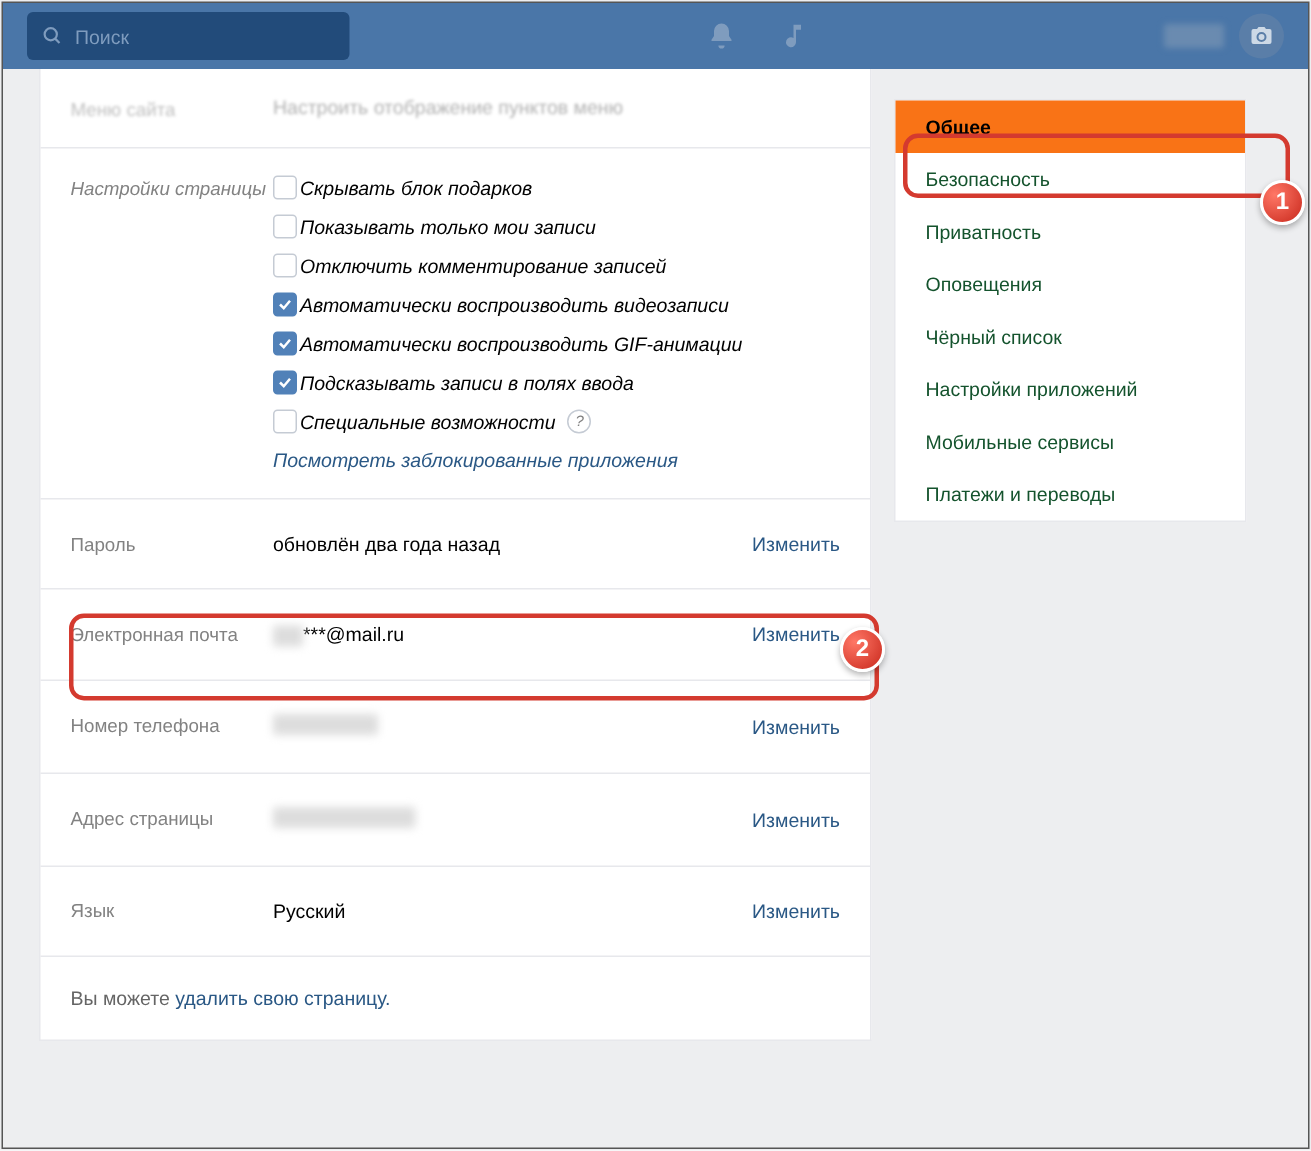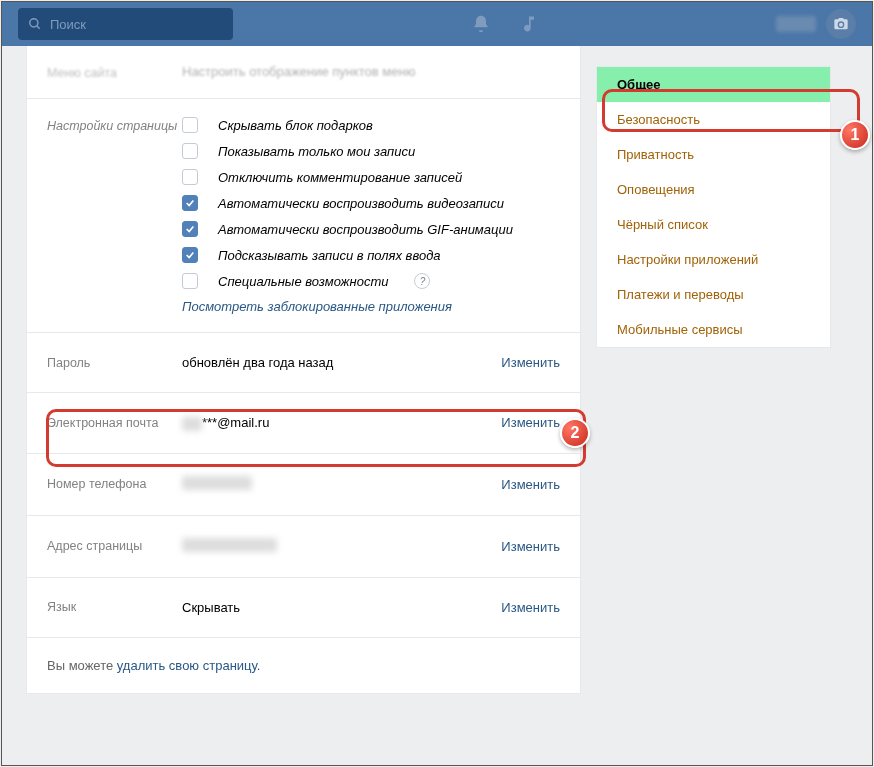--- a/index.html
+++ b/index.html
@@ -10,26 +10,26 @@
 .search-box svg { flex-shrink: 0; }
 .search-box span { margin-left: 8px; font-size: 13px; }
 .topbar-spacer { flex: 1; }
 .topbar-icons { display: flex; gap: 28px; align-items: center; color: #7f9cbe; }
 .topbar-right { display: flex; align-items: center; gap: 10px; }
 .user-blur { width: 40px; height: 16px; background: #6a8bb0; filter: blur(2px); border-radius: 2px; }
 .camera-circle { width: 30px; height: 30px; background: #5a7ea8; border-radius: 50%; display: flex; align-items: center; justify-content: center; color: #cdd9e6; }
 .content-wrap { display: flex; padding: 0 24px; gap: 15px; align-items: flex-start; }
 .main-panel { background: #fff; width: 555px; border: 1px solid #e7e8ec; border-top: none; }
 .sidebar { background: #fff; width: 235px; border: 1px solid #e7e8ec; margin-top: 20px; }
-.sidebar-item { padding: 10px 20px; color: #a16207; font-size: 13px; cursor: pointer; }
-.sidebar-item.active { background: #86efac; color: #000; font-weight: 600; }
+.sidebar-item { padding: 10px 20px; color: #14532d; font-size: 13px; cursor: pointer; }
+.sidebar-item.active { background: #f97316; color: #000; font-weight: 600; }
 .section { border-bottom: 1px solid #e7e8ec; padding: 18px 20px; display: flex; font-style: italic; }
 .section-label { width: 135px; color: #828282; font-size: 12.5px; padding-top: 2px; }
 .section-content { flex: 1; }
-.check-row { display: flex; align-items: center; gap: 20px; margin-bottom: 10px; font-size: 13px; color: #000; }
+.check-row { display: flex; align-items: center; gap: 2px; margin-bottom: 10px; font-size: 13px; color: #000; }
 .check-row:last-of-type { margin-bottom: 14px; }
 .checkbox { width: 16px; height: 16px; border-radius: 3px; border: 1px solid #c5cbd4; flex-shrink: 0; display: flex; align-items: center; justify-content: center; }
 .checkbox.checked { background: #5181b8; border-color: #5181b8; }
 .checkbox.checked svg { display: block; }
 .checkbox svg { display: none; }
 .help-circle { width: 16px; height: 16px; border: 1px solid #c5cbd4; border-radius: 50%; display: inline-flex; align-items: center; justify-content: center; font-size: 10px; color: #828282; margin-left: 6px; }
 .link { color: #2a5885; cursor: pointer; font-size: 13px; }
 .row { display: flex; padding: 22px 20px; border-bottom: 1px solid #e7e8ec; align-items: center; }
 .row-label { width: 135px; color: #828282; font-size: 12.5px; }
 .row-value { flex: 1; font-size: 13px; color: #000; }
@@ -152,38 +152,38 @@
       </div>
 
       <div class="row">
         <div class="row-label">Адрес страницы</div>
         <div class="row-value"><span class="blur-value" style="width:95px"></span></div>
         <div class="row-action">Изменить</div>
       </div>
 
       <div class="row">
         <div class="row-label">Язык</div>
-        <div class="row-value">Скрывать</div>
+        <div class="row-value">Русский</div>
         <div class="row-action">Изменить</div>
       </div>
 
       <div class="delete-row">
         <span>Вы можете </span><span class="link">удалить свою страницу.</span>
       </div>
     </div>
 
     <div class="sidebar" id="sidebar">
     <div class="sidebar-item active">Общее</div>
         <div class="sidebar-item">Безопасность</div>
         <div class="sidebar-item">Приватность</div>
         <div class="sidebar-item">Оповещения</div>
         <div class="sidebar-item">Чёрный список</div>
         <div class="sidebar-item">Настройки приложений</div>
+        <div class="sidebar-item">Мобильные сервисы</div>
         <div class="sidebar-item">Платежи и переводы</div>
-        <div class="sidebar-item">Мобильные сервисы</div>
       </div>
   </div>
 
   <div class="callout callout-1"></div>
   <div class="badge badge-1">1</div>
   <div class="callout callout-2"></div>
   <div class="badge badge-2">2</div>
 </div>
 
 </body></html>

